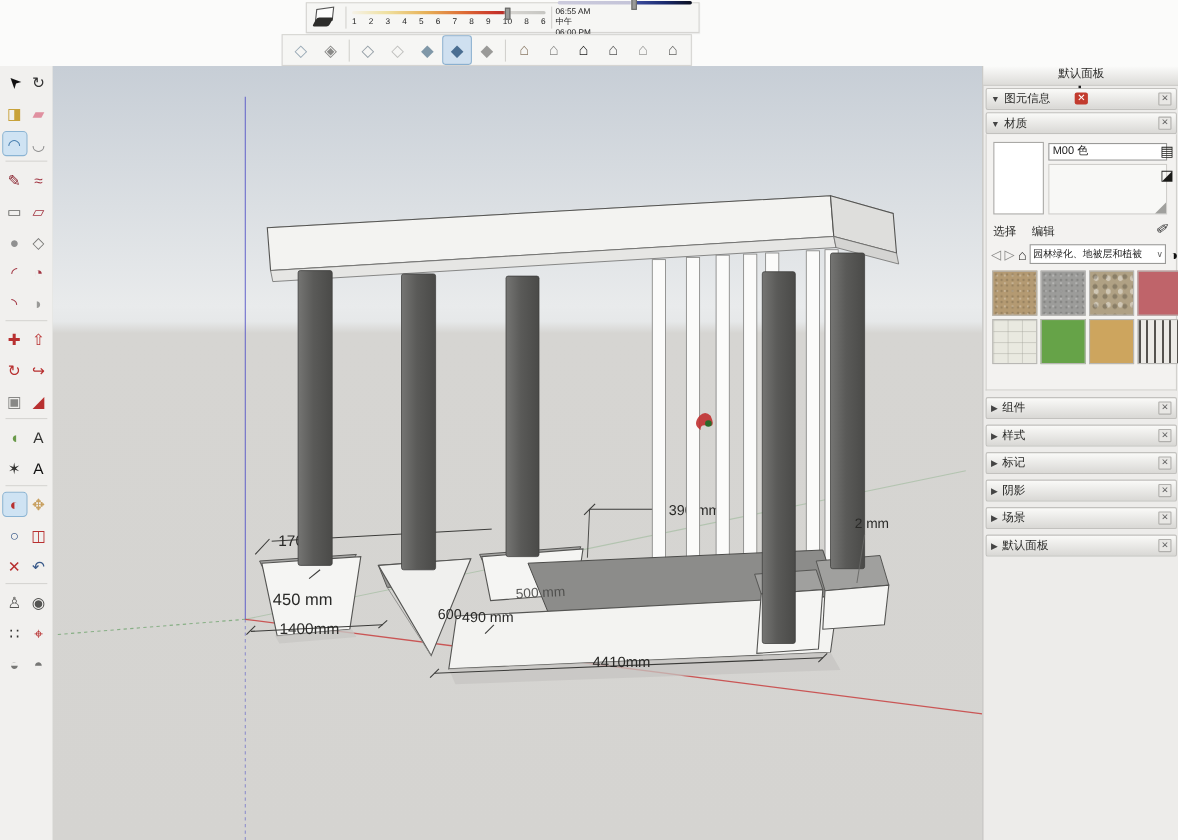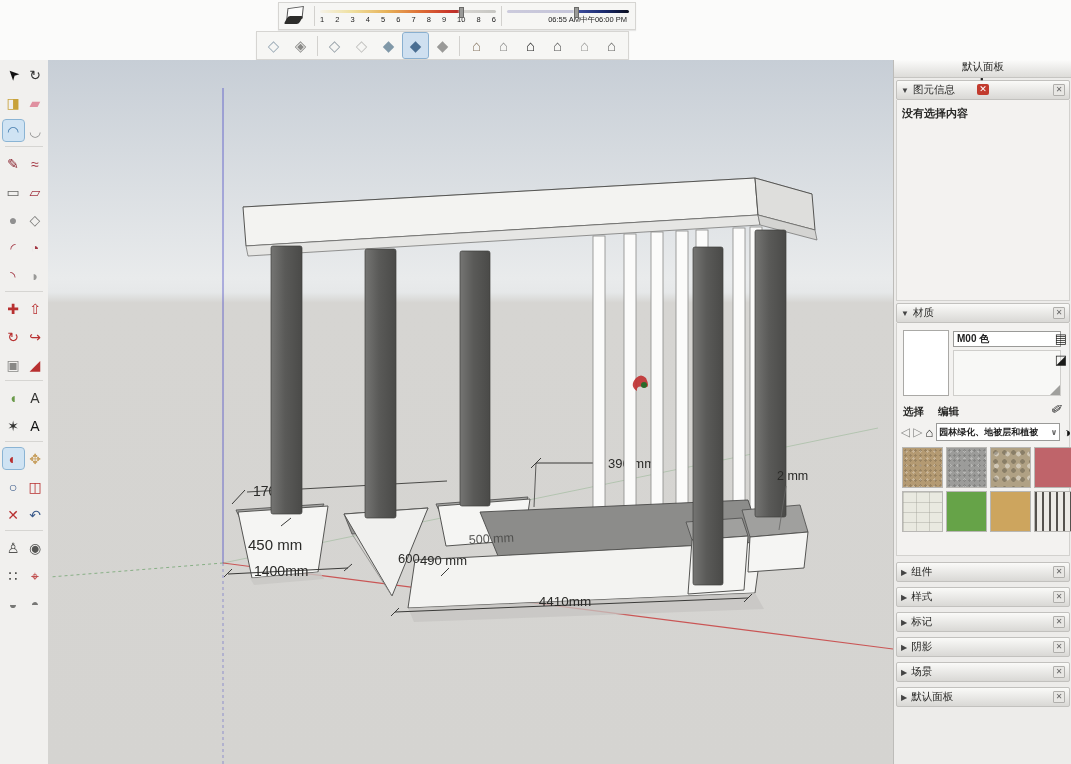--- a/index.html
+++ b/index.html
@@ -15,21 +15,21 @@
   .shadow-icon .top{position:absolute;left:4px;top:2px;width:14px;height:11px;background:#fdfdfc;
        border:1px solid #555;transform:skewX(-14deg) rotate(-8deg);}
   .shadow-icon .bot{position:absolute;left:3px;top:11px;width:15px;height:8px;background:#2d2d2b;
        border-radius:2px;transform:skewX(-30deg);}
   .slider-group{display:flex;flex-direction:column;justify-content:center;}
   .track{height:3px;border-radius:2px;position:relative;margin:2px 2px 2px;}
   #month-track{width:176px;background:linear-gradient(90deg,#f5f2e8 0%,#efe0a0 18%,#e7b259 38%,#dd6b35 58%,#c8342a 74%,#b8302a 78%,#d8d6d2 80%,#c6c6c2 100%);}
   #time-track{width:122px;background:linear-gradient(90deg,#cccbdd 0%,#c4c4d8 54%,#f0f0f0 55%,#3d4d9e 58%,#1a2a6e 80%,#0a0e1e 100%);}
   .handle{position:absolute;top:-3px;width:3px;height:9px;background:#9a9a98;border:1px solid #6a6a68;}
   .ticks{display:flex;justify-content:space-between;font-size:7.5px;color:#222;width:176px;padding:0 2px;}
-  .times{display:flex;justify-content:flex-end;font-size:7.5px;color:#222;width:122px;}
+  .times{display:flex;justify-content:space-between;font-size:7.5px;color:#222;width:122px;flex-direction:column;}
   .sbtn{width:25px;height:25px;display:flex;align-items:center;justify-content:center;
         font-size:15px;border-radius:2px;margin:0 1px;}
   .sbtn.selected{background:#cfe0f0;outline:1px solid #8ab0d0;}
   
   #left-toolbar{position:absolute;left:0;top:60px;width:48px;height:704px;
       background:#f1f0ee;border-right:1px solid #c2c1be;overflow:hidden;}
   .tool-row{display:flex;justify-content:space-around;padding:4px 2px 3px;}
   .tool{width:21px;height:21px;display:flex;align-items:center;justify-content:center;
         font-size:14px;border-radius:3px;line-height:1;}
   .tool.selected{background:#cfe3f3;outline:1px solid #8ab4d4;}
@@ -48,21 +48,21 @@
   .closebox{width:12px;height:11px;background:#c23b2e;color:#fff;font-size:9px;line-height:11px;
       text-align:center;border-radius:2px;}
   .sec-head{height:18px;margin:2px 2px 0;background:linear-gradient(#fafaf8,#d9d8d5);
       border:1px solid #c2c1be;border-radius:2px;display:flex;align-items:center;
       padding:0 4px;font-size:10.5px;color:#2a2a28;}
   .sec-head .tri{font-size:8px;margin-right:4px;color:#444;}
   .minix{width:10px;height:10px;border:1px solid #b0afac;background:#e8e7e4;color:#666;
       font-size:8px;line-height:9px;text-align:center;border-radius:1px;}
   .sec-body{background:#f3f2f0;margin:0 2px;border:1px solid #d2d1ce;border-top:none;}
   #entity-body{height:188px;padding:6px 5px;font-weight:bold;color:#2a2a28;}
-  #materials-body{height:232px;position:relative;font-weight:bold;}
+  #materials-body{height:232px;position:relative;font-weight:normal;}
   .mat-preview{position:absolute;left:6px;top:7px;width:44px;height:64px;background:#fff;
       border:1px solid #aaa9a6;}
   .mat-name{position:absolute;left:56px;top:8px;width:100px;height:14px;background:#fff;
       border:1px solid #9a9a98;font-size:10px;padding:0 3px;line-height:14px;color:#222;}
   .mat-display{position:absolute;left:56px;top:27px;width:106px;height:44px;background:#f8f8f6;
       border:1px solid #cfcecb;}
   .mat-display .corner{position:absolute;right:0;bottom:0;width:0;height:0;
       border-left:10px solid transparent;border-bottom:10px solid #a0a09d;}
   .mat-sideicons{position:absolute;right:2px;top:8px;display:flex;flex-direction:column;gap:6px;
       font-size:13px;color:#1a1a18;}
@@ -408,23 +408,20 @@
       <span class="pin">▪</span>
       <span class="closebox">✕</span>
     </div>
 
     <div class="sec-head">
       <span class="tri">▼</span>
       <span>图元信息</span>
       <span class="spacer"></span>
       <span class="minix">✕</span>
     </div>
-    <div class="sec-body" id="entity-body">
-      <span>没有选择内容</span>
-    </div>
 
     <div class="sec-head">
       <span class="tri">▼</span>
       <span>材质</span>
       <span class="spacer"></span>
       <span class="minix">✕</span>
     </div>
     <div class="sec-body" id="materials-body">
       <div class="mat-preview"></div>
       <div class="mat-name">M00 色</div>

